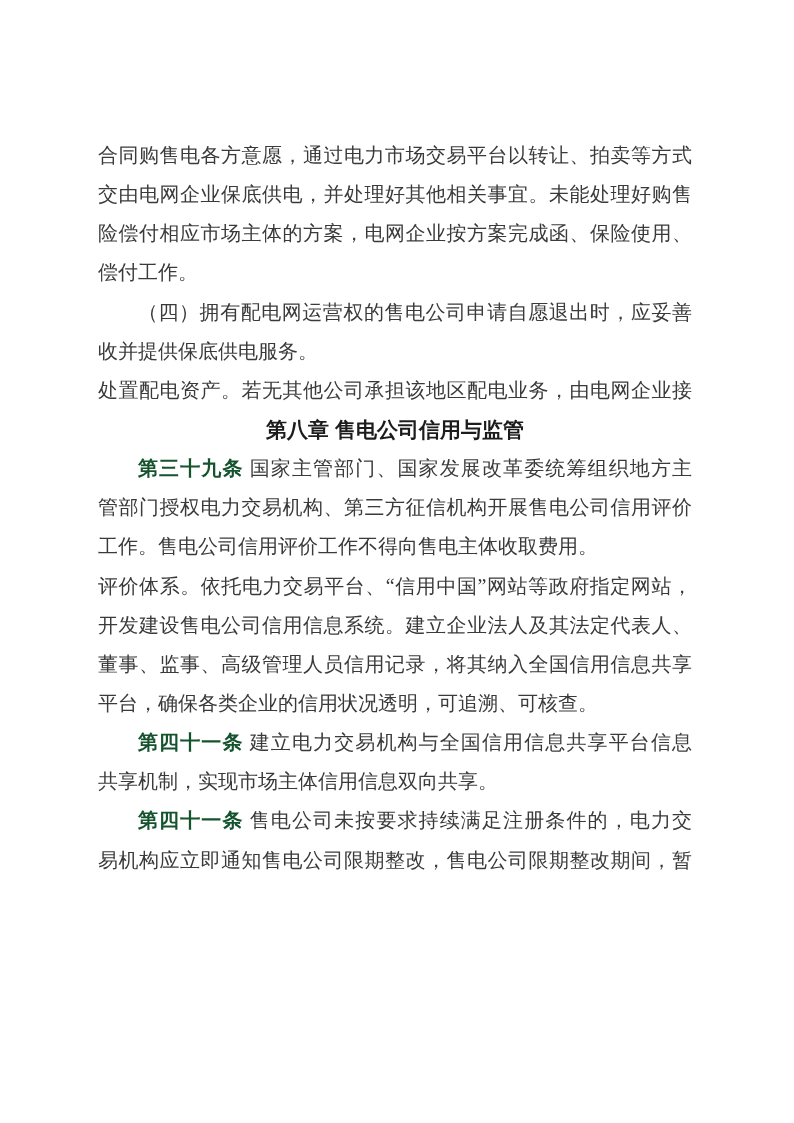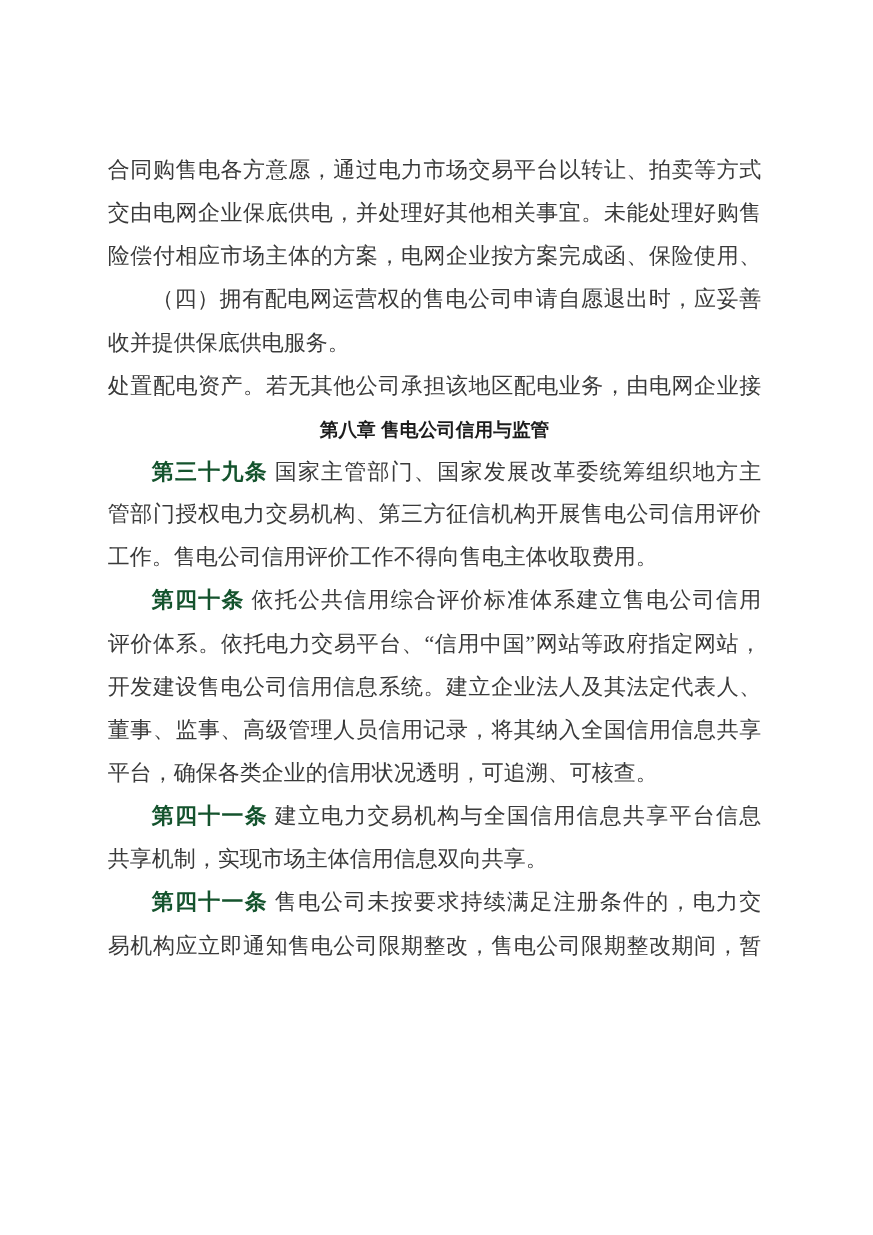--- a/index.html
+++ b/index.html
@@ -39,40 +39,40 @@
   .seg.bold {
     font-weight: bold;
     color: #14532d;
   }
   .line.heading {
     text-align: center;
     text-align-last: center;
     text-indent: 0;
     font-family: "Liberation Sans", "DejaVu Sans", sans-serif;
     font-weight: bold;
-    font-size: 17px;
+    font-size: 21px;
     color: #1c1c1c;
   }
 </style>
 </head>
 <body>
 
 <div class="page">
   <div class="text-block" id="doc">
       <div class="line body full"><span class="seg">合同购售电各方意愿，通过电力市场交易平台以转让、拍卖等方式</span></div>
       <div class="line body full"><span class="seg">交由电网企业保底供电，并处理好其他相关事宜。未能处理好购售</span></div>
       <div class="line body full"><span class="seg">险偿付相应市场主体的方案，电网企业按方案完成函、保险使用、</span></div>
+      <div class="line body"><span class="seg">偿付工作。</span></div>
       <div class="line body full indent"><span class="seg">（四）拥有配电网运营权的售电公司申请自愿退出时，应妥善</span></div>
       <div class="line body"><span class="seg">收并提供保底供电服务。</span></div>
       <div class="line body full"><span class="seg">处置配电资产。若无其他公司承担该地区配电业务，由电网企业接</span></div>
       <div class="line heading">第八章 售电公司信用与监管</div>
       <div class="line body full indent"><span class="seg bold">第三十九条</span><span class="seg"> 国家主管部门、国家发展改革委统筹组织地方主</span></div>
       <div class="line body full"><span class="seg">管部门授权电力交易机构、第三方征信机构开展售电公司信用评价</span></div>
       <div class="line body"><span class="seg">工作。售电公司信用评价工作不得向售电主体收取费用。</span></div>
-      <div class="line body full indent"><span class="seg bold">第四十条</span><span class="seg"> 依托公共信用综合评价标准体系建立售电公司信用</span></div>
       <div class="line body full"><span class="seg">评价体系。依托电力交易平台、“信用中国”网站等政府指定网站，</span></div>
       <div class="line body full"><span class="seg">开发建设售电公司信用信息系统。建立企业法人及其法定代表人、</span></div>
       <div class="line body full"><span class="seg">董事、监事、高级管理人员信用记录，将其纳入全国信用信息共享</span></div>
       <div class="line body"><span class="seg">平台，确保各类企业的信用状况透明，可追溯、可核查。</span></div>
       <div class="line body full indent"><span class="seg bold">第四十一条</span><span class="seg"> 建立电力交易机构与全国信用信息共享平台信息</span></div>
       <div class="line body"><span class="seg">共享机制，实现市场主体信用信息双向共享。</span></div>
       <div class="line body full indent"><span class="seg bold">第四十一条</span><span class="seg"> 售电公司未按要求持续满足注册条件的，电力交</span></div>
       <div class="line body full"><span class="seg">易机构应立即通知售电公司限期整改，售电公司限期整改期间，暂</span></div>
     </div>
 </div>

